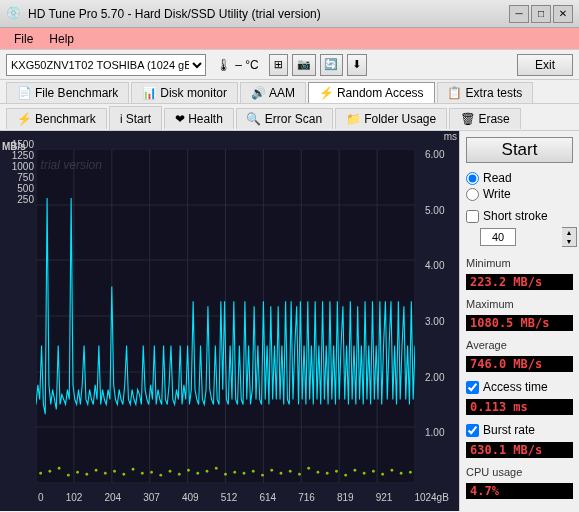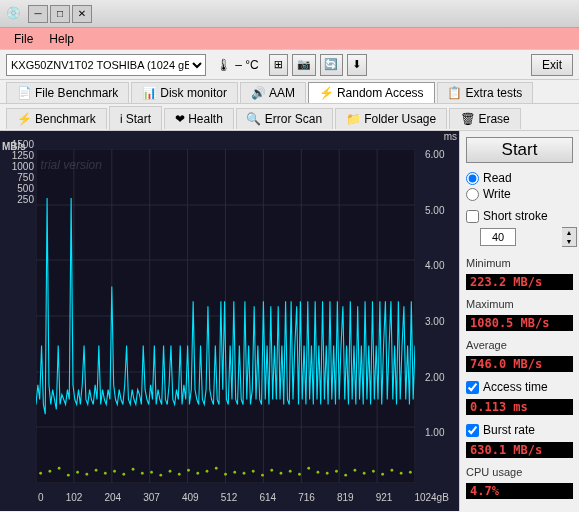--- a/index.html
+++ b/index.html
@@ -68,21 +68,21 @@
       height: 22px;
       padding: 0 4px;
       border: 1px solid #888;
       background: linear-gradient(to bottom, #f5f5f5, #ddd);
       cursor: pointer;
       font-size: 11px;
       display: flex; align-items: center; justify-content: center;
     }
     .exit-btn {
       height: 22px;
-      padding: 0 10px;
+      padding: 0 17px;
       border: 1px solid #888;
       background: linear-gradient(to bottom, #f5f5f5, #ddd);
       cursor: pointer;
       font-size: 12px;
       margin-left: auto;
     }
     
     
     .tabs-row1, .tabs-row2 {
       display: flex;
@@ -235,20 +235,21 @@
       top: 8px; left: 36px; right: 8px; bottom: 28px;
       width: calc(100% - 44px);
       height: calc(100% - 36px);
     }
   </style>
 </head>
 <body>
 
 <div class="title-bar">
   <span class="title-bar-icon">💿</span>
+  <span class="title-text">HD Tune Pro 5.70 - Hard Disk/SSD Utility (trial version)</span>
   <div class="title-controls">
     <button class="title-btn">─</button>
     <button class="title-btn">□</button>
     <button class="title-btn">✕</button>
   </div>
 </div>
 
 <div class="menu-bar">
   <div class="menu-item">File</div>
   <div class="menu-item">Help</div>

